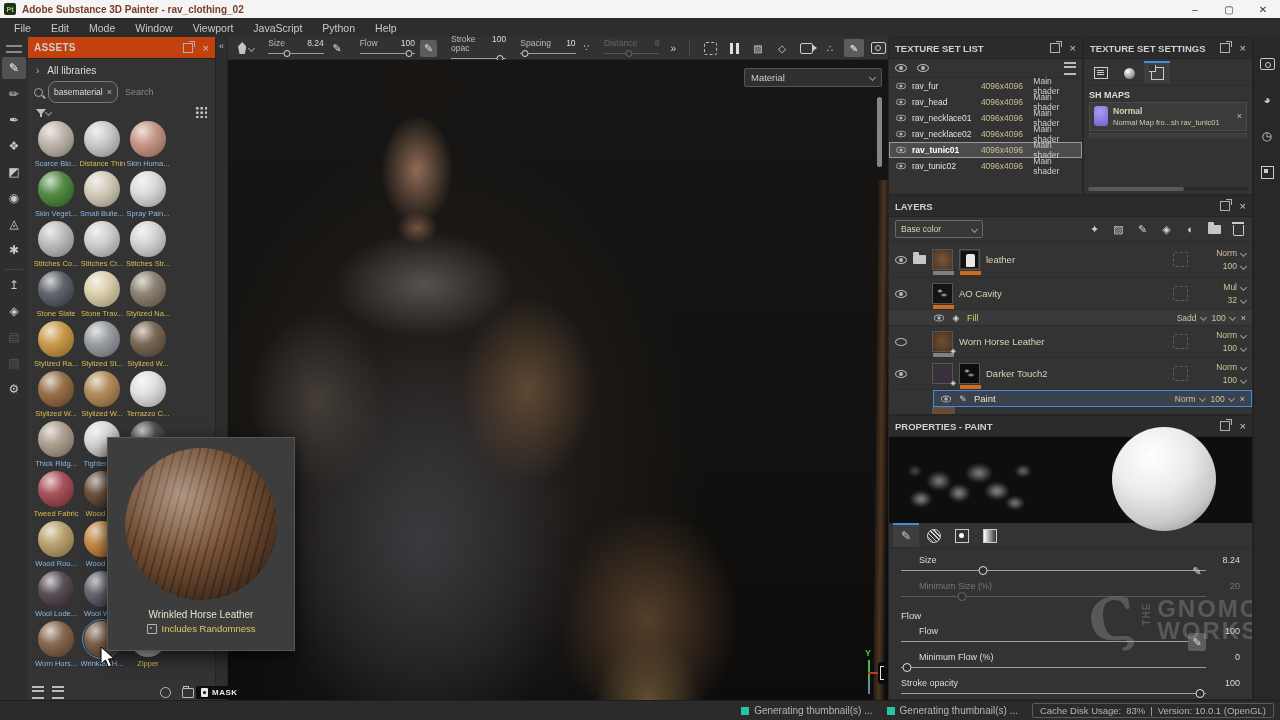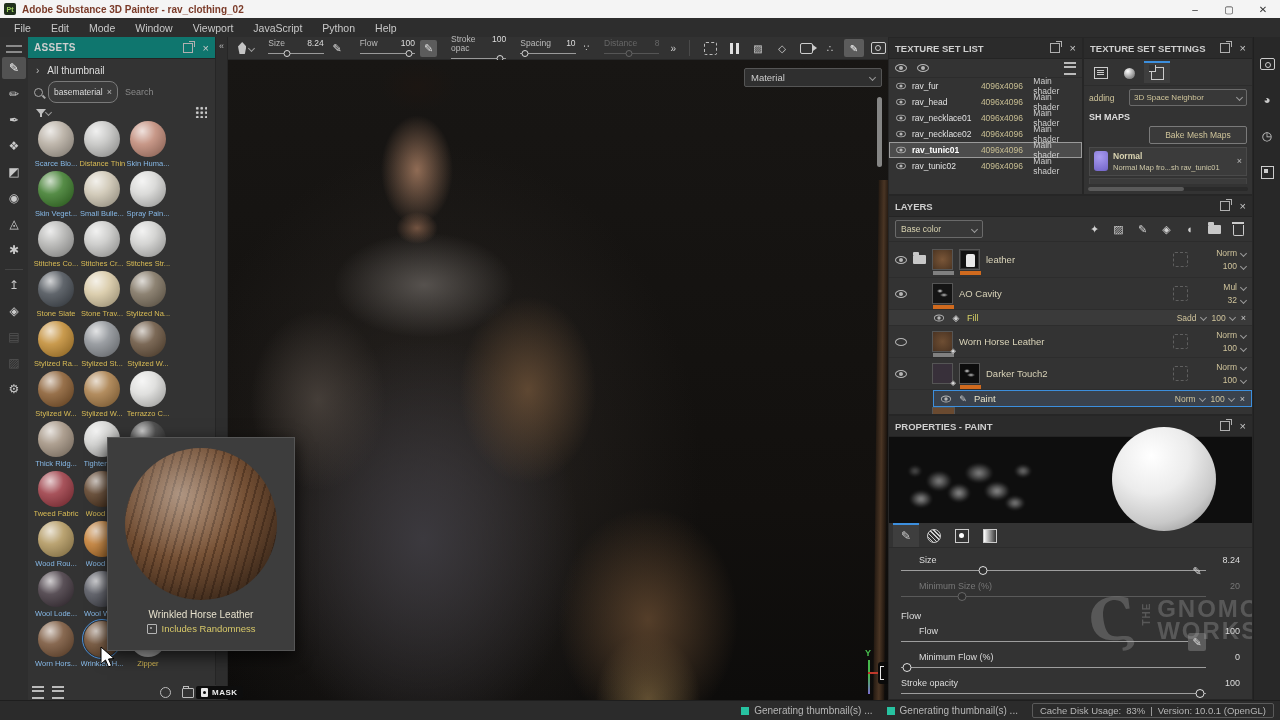--- a/index.html
+++ b/index.html
@@ -24,21 +24,21 @@
   .left-rail{left:0;top:37px;width:28px;height:663px;background:#2e2e2e;border-right:1px solid #222;display:flex;flex-direction:column;align-items:center;}
   .rail-burger{width:16px;height:4px;margin-top:8px;border-top:2px solid #8a8a8a;border-bottom:2px solid #8a8a8a;}
   .rail-icon{width:24px;height:22px;margin-top:4px;display:flex;align-items:center;justify-content:center;
              color:#c9c9c9;font-size:12px;border-radius:2px;}
   .rail-icon.sel{background:#525252;color:#fff;}
   .rail-icon.dim{color:#555;}
   .rail-sep{width:18px;height:1px;background:#444;margin-top:8px;}
 
   
   .assets{left:28px;top:37px;width:188px;height:663px;background:#333;border-right:1px solid #262626;box-sizing:border-box;}
-  .phead{height:21px;background:#0f766e;display:flex;align-items:center;padding:0 6px;border-bottom:1px solid #242424;}
+  .phead{height:21px;background:#c2410c;display:flex;align-items:center;padding:0 6px;border-bottom:1px solid #242424;}
   .phead .ptitle{font-size:10px;font-weight:bold;color:#cfcfcf;letter-spacing:.3px;}
   .phead .sp{flex:1;}
   .pop{width:8px;height:8px;border:1px solid #b0b0b0;position:relative;margin-right:10px;}
   .pop::after{content:"";position:absolute;right:-3px;top:-3px;width:5px;height:5px;border-top:1px solid #b0b0b0;border-right:1px solid #b0b0b0;}
   .closex{color:#c9c9c9;font-size:11px;}
   .lib-row{height:22px;display:flex;align-items:center;padding:0 8px;gap:8px;color:#ddd;}
   .chev{color:#bbb;font-size:10px;}
   .search-row{height:22px;display:flex;align-items:center;padding:0 6px;gap:5px;}
   .mag{width:7px;height:7px;border:1.5px solid #a8a8a8;border-radius:50%;position:relative;flex:none;}
   .mag::after{content:"";position:absolute;width:4px;height:1.5px;background:#a8a8a8;transform:rotate(45deg);right:-4px;bottom:-2px;}
@@ -316,21 +316,21 @@
 
   <div class="assets abs">
     <div class="phead">
       <span class="ptitle">ASSETS</span>
       <span class="sp"></span>
       <span class="pop"></span>
       <span class="closex">×</span>
     </div>
     <div class="lib-row">
       <span class="chev">›</span>
-      <span>All thumbnail</span>
+      <span>All libraries</span>
     </div>
     <div class="search-row">
       <span class="mag"></span>
       <span class="tagchip">
         <span>basematerial</span>
         <span class="x">×</span>
       </span>
       <input class="search-in" placeholder="Search" style="">
     </div>
     <div class="filter-row">
@@ -697,31 +697,21 @@
       <span class="tss-tab">
           <span class="ic-doc"></span>
         </span>
       <span class="tss-tab">
           <span class="ic-sph"></span>
         </span>
       <span class="tss-tab active">
           <span class="ic-crop"></span>
         </span>
     </div>
-    <div class="tss-row">
-      <span class="tss-lbl">adding</span>
-      <span class="dd">
-        <span>3D Space Neighbor</span>
-        <span class="car"></span>
-      </span>
-    </div>
     <div class="tss-sec">SH MAPS</div>
-    <div style="display:flex;">
-      <div class="bakebtn">Bake Mesh Maps</div>
-    </div>
     <div class="mapcard">
       <span class="mapico"></span>
       <span class="mapcol">
         <span class="mapname">Normal</span>
         <span class="mapdesc">Normal Map fro...sh rav_tunic01</span>
       </span>
       <span class="mapx">×</span>
     </div>
     <div class="sliver"></div>
     <div class="hscroll">

